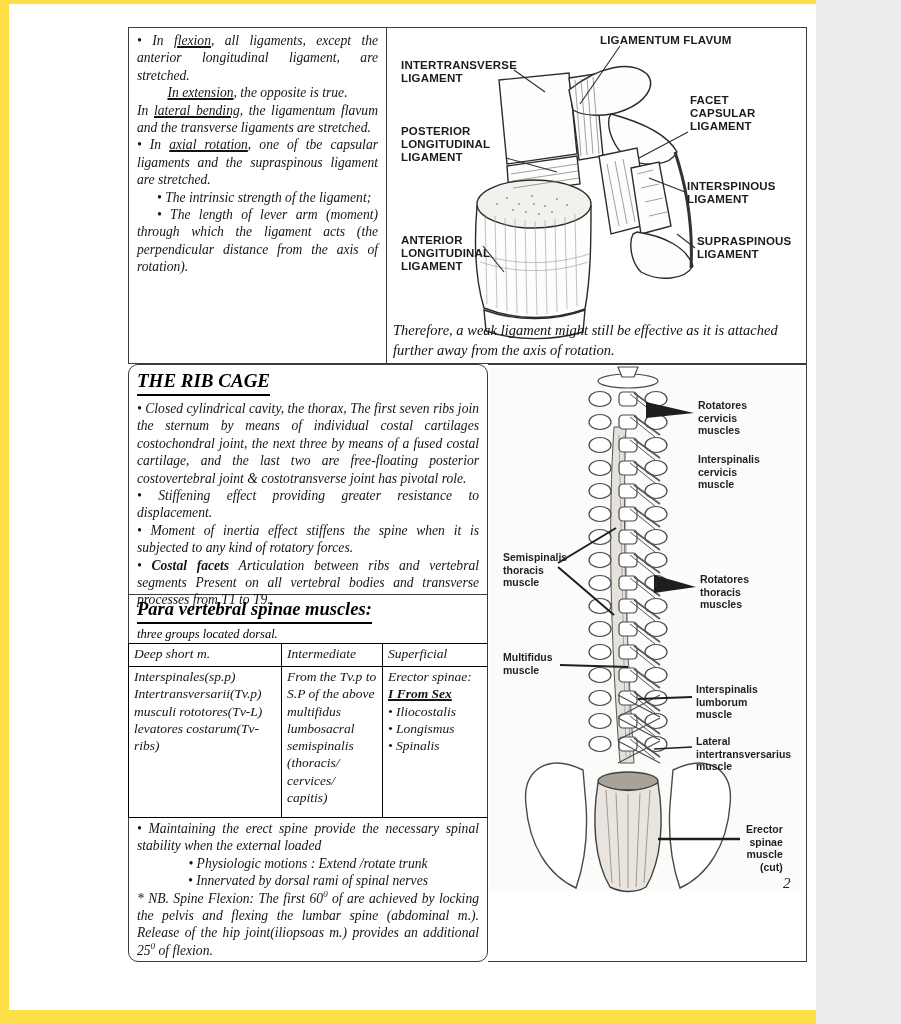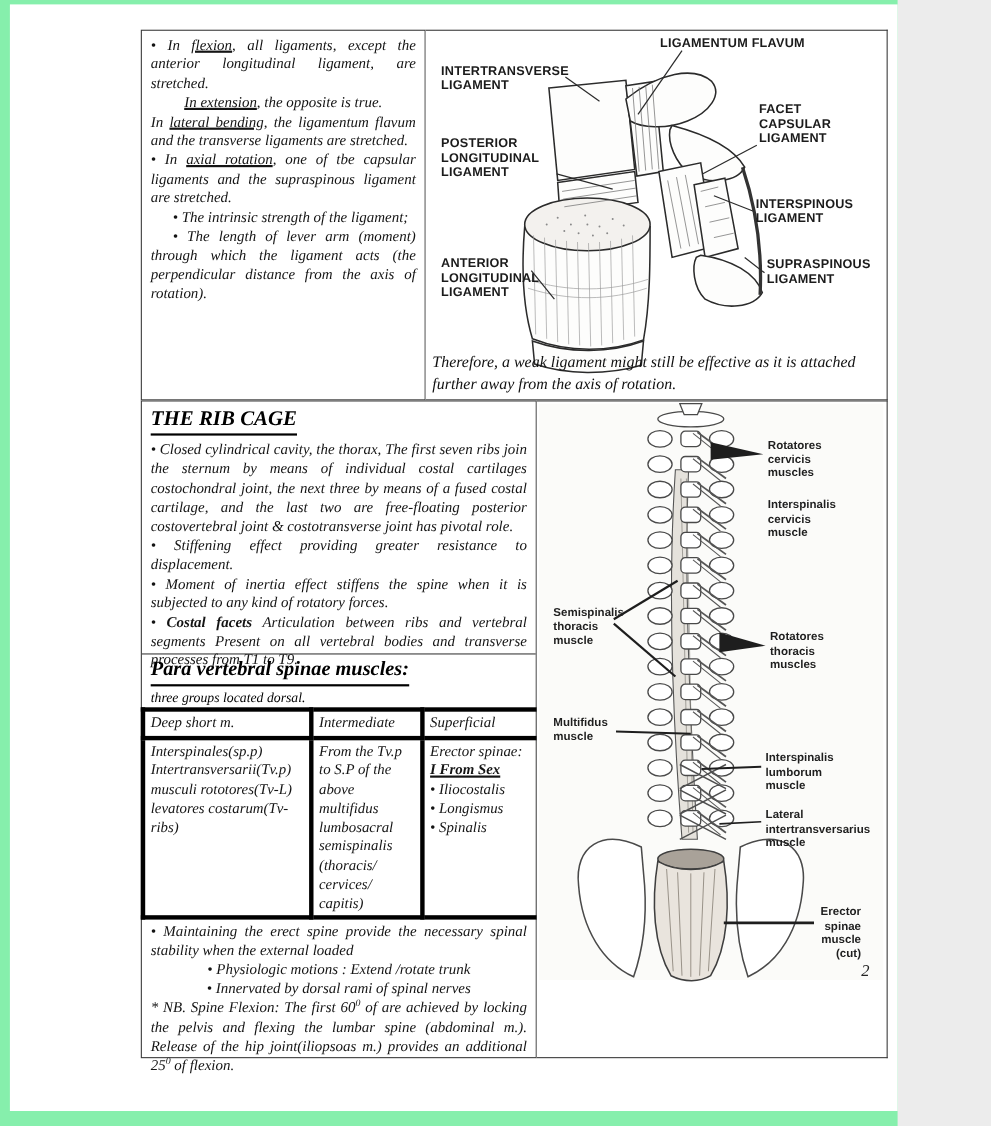--- a/index.html
+++ b/index.html
@@ -1,38 +1,38 @@
 <!DOCTYPE html>
 <html><head>
 <meta charset="utf-8">
 <style>
   html,body{margin:0;padding:0;}
   body{background:#ececec;font-family:"Liberation Serif",serif;}
-  .page{position:relative;width:816px;height:1024px;overflow:hidden;background:#86efac;}
+  .page{position:relative;width:816px;height:1024px;overflow:hidden;background:#fde047;}
   .sheet{position:absolute;left:9px;top:4px;width:878px;height:1006px;background:#ffffff;}
   .box{position:absolute;border:1px solid #3c3c3c;box-sizing:border-box;background:#fff;}
   .noleft{border-left:none;}
   
   .txt{font:italic 13.6px/17.4px "Liberation Serif",serif;color:#141414;margin:0;text-align:justify;}
   .txt-nj{text-align:center;}
   .ind{text-indent:20px;}
   .u{text-decoration:underline;text-decoration-thickness:1.5px;}
   .b{font-weight:bold;}
   sup{font-size:9px;line-height:0;}
   
   .h1{font:italic bold 19px/24px "Liberation Serif",serif;color:#000;display:inline-block;border-bottom:2.2px solid #000;padding-bottom:1px;margin:2px 0 4px 0;}
   .h2{font:italic bold 18.5px/23px "Liberation Serif",serif;color:#000;display:inline-block;border-bottom:2.2px solid #000;padding-bottom:1px;margin:3px 0 2px 0;}
   .subtitle{font:italic 12.5px/15px "Liberation Serif",serif;margin:1px 0 3px 0;}
   
   .dlab{position:absolute;font:bold 11.5px/13px "Liberation Sans",sans-serif;letter-spacing:.2px;color:#1b1b1b;white-space:pre-line;}
   .slab{position:absolute;font:bold 10.5px/12.5px "Liberation Sans",sans-serif;color:#1f1f1f;white-space:pre-line;}
   .caption{position:absolute;font:italic 14.5px/20px "Liberation Serif",serif;color:#111;}
   
   table.muscles{border-collapse:collapse;width:100%;table-layout:fixed;}
-  table.muscles td,table.muscles th{border:4px solid #000000;vertical-align:top;font:italic 13.5px/17.3px "Liberation Serif",serif;color:#141414;text-align:left;padding:1px 4px 2px 5px;font-weight:normal;}
+  table.muscles td,table.muscles th{border:1px solid #000000;vertical-align:top;font:italic 13.5px/17.3px "Liberation Serif",serif;color:#141414;text-align:left;padding:1px 4px 2px 5px;font-weight:normal;}
   table.muscles th{height:19px;}
   .pgnum2{position:absolute;font:italic 15px/16px "Liberation Serif",serif;color:#222;}
   .footer{position:absolute;left:0;top:981px;width:880px;text-align:center;}
   .footer .author{font:italic bold 15px/18px "Liberation Serif",serif;color:#c0392b;}
   .footer .pn{font:13.5px/18px "Liberation Sans",sans-serif;color:#222;margin-left:7px;font-style:normal;}
   svg{display:block;}
 </style>
 </head>
 <body>
 
@@ -143,21 +143,21 @@
     <div class="dlab" style="left:300px;top:152px;">INTERSPINOUS
 LIGAMENT</div>
     <div class="dlab" style="left:310px;top:207px;">SUPRASPINOUS
 LIGAMENT</div>
     <div class="dlab" style="left:14px;top:206px;">ANTERIOR
 LONGITUDINAL
 LIGAMENT</div>
     <div class="caption" style="left:6px;top:292px;width:406px;">Therefore, a weak ligament might still be effective as it is attached further away from the axis of rotation.</div>
   </div>
 
-  <div class="box" style="left:128px;top:364px;width:360px;height:598px;">
+  <div class="box" style="left:128px;top:364px;width:360px;height:598px;border-radius:10px;">
     <div style="height:230px;box-sizing:border-box;border-bottom:1px solid #3c3c3c;padding:2px 8px 0 8px;">
       <div><span class="h1">THE RIB CAGE</span></div>
       <p class="txt">• Closed cylindrical cavity, the thorax, The first seven ribs join the sternum by means of individual costal cartilages costochondral joint, the next three by means of a fused costal cartilage, and the last two are free-floating posterior costovertebral joint &amp; costotransverse joint has pivotal role.</p>
       <p class="txt">• Stiffening effect providing greater resistance to displacement.</p>
       <p class="txt">• Moment of inertia effect stiffens the spine when it is subjected to any kind of rotatory forces.</p>
       <p class="txt"><span>• </span><span class="b">Costal facets</span><span> Articulation between ribs and vertebral segments Present on all vertebral bodies and transverse processes from T1 to T9.</span></p>
     </div>
     <div style="height:48px;box-sizing:border-box;padding:0 8px;">
       <div><span class="h2">Para vertebral spinae muscles:</span></div>
       <p class="subtitle">three groups located dorsal.</p>

